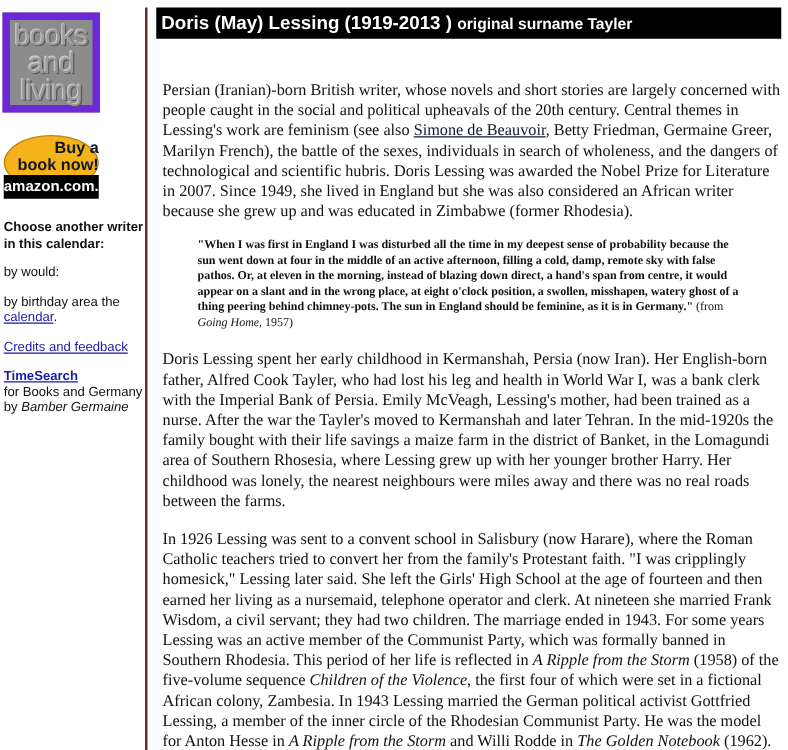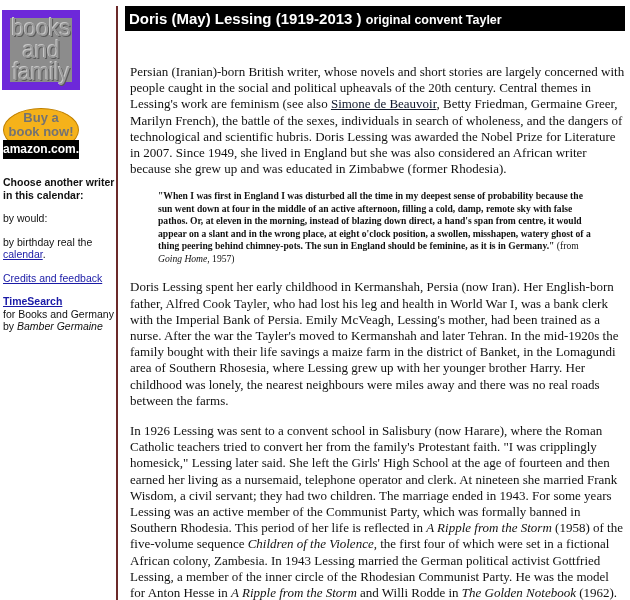--- a/index.html
+++ b/index.html
@@ -1,22 +1,22 @@
 <!DOCTYPE html>
 <html><head>
 <meta charset="utf-8">
 <style>
   html, body { margin:0; padding:0; background:#ffffff; }
   body { width:630px; height:600px; overflow:hidden; position:relative; font-family:"Liberation Serif", serif; color:#111; }
   .left { position:absolute; left:0; top:0; width:114px; }
-  .logo { position:absolute; left:2px; top:10px; width:78px; height:80px; border:8px solid #6d28d9; background:#8c8c8c; box-sizing:border-box; display:flex; flex-direction:column; align-items:center; justify-content:center; line-height:22px; }
+  .logo { position:absolute; left:2px; top:10px; width:78px; height:80px; border:6px solid #6d28d9; background:#8c8c8c; box-sizing:border-box; display:flex; flex-direction:column; align-items:center; justify-content:center; line-height:22px; }
   .logo span { font-family:"Liberation Sans", sans-serif; font-size:23px; color:#9a9a9a; text-shadow:-1px -1px 0 #c8c8c8, 1px 1px 0 #5a5a5a; letter-spacing:-0.5px; }
   .amazon { position:absolute; left:3px; top:108px; width:76px; height:54px; }
   .amazon .oval { position:absolute; left:0; top:0; width:76px; height:44px; border-radius:50%; background:#f5b21a; border:1px solid #c08000; box-sizing:border-box; }
-  .amazon .buy { position:absolute; left:0; top:3px; width:76px; text-align:center; font-family:"Liberation Sans", sans-serif; font-weight:bold; font-size:13px; line-height:14px; color:#737373; }
+  .amazon .buy { position:absolute; left:0; top:3px; width:76px; text-align:right; font-family:"Liberation Sans", sans-serif; font-weight:bold; font-size:13px; line-height:14px; color:#0f172a; }
   .amazon .bar { position:absolute; left:0; top:32px; width:76px; height:19px; background:#000; color:#fff; font-family:"Liberation Sans", sans-serif; font-size:12px; font-weight:bold; text-align:right; line-height:18px; }
   .side { position:absolute; left:3px; top:176px; width:112px; font-family:Liberation Sans, sans-serif; font-size:10.5px; line-height:12.5px; color:#111; }
   .side .bold { font-weight:bold; }
   .side a { color:#1a1aa6; text-decoration:underline; }
   .side .gap { height:11px; }
   .letters a { margin-right:2.6px; }
   .divider { position:absolute; left:116px; top:6px; width:2px; height:600px; background:#6b2a2a; }
   .main { position:absolute; left:125px; top:6px; width:500px; }
   .title { background:#000; color:#fff; font-family:"Liberation Sans", sans-serif; font-weight:bold; font-size:15px; height:25px; line-height:25px; padding-left:4px; white-space:nowrap; }
   .title .sub { font-size:12.5px; }
@@ -28,55 +28,55 @@
   .p3 { margin-top:14px; padding-left:5px; }
   a { color:#0f172a; }
 </style>
 </head>
 <body>
 
 <div class="left">
   <div class="logo">
     <span>books</span>
     <span>and</span>
-    <span>family</span>
+    <span>living</span>
   </div>
   <div class="amazon">
     <div class="oval"></div>
     <div class="buy">
       <div>Buy a</div>
       <div>book now!</div>
     </div>
     <div class="bar">amazon.com.</div>
   </div>
 
   <div class="side">
     <div class="bold">Choose another writer in this calendar:</div>
     <div class="gap"></div>
     <div>by would:</div>
     <div class="gap"></div>
     <div>
-      <span>by birthday real the</span>
+      <span>by birthday area the</span>
       <a href="#">calendar</a><span>.</span>
     </div>
     <div class="gap"></div>
     <div><a href="#">Credits and feedback</a></div>
     <div class="gap"></div>
     <div><a href="#" class="bold">TimeSearch</a></div>
     <div>for Books and Germany</div>
     <div><span>by </span><i>Bamber Germaine</i></div>
   </div>
 </div>
 
 <div class="divider"></div>
 
 <div class="main">
   <div class="title">
     <span>Doris (May) Lessing (1919-2013 )</span>
-    <span class="sub">original convent Tayler</span>
+    <span class="sub">original surname Tayler</span>
   </div>
 
   <p class="p1"><span>Persian (Iranian)-born British writer, whose novels and short stories are largely concerned with people caught in the social and political upheavals of the 20th century. Central themes in Lessing's work are feminism (see also </span><a href="#">Simone de Beauvoir</a><span>, Betty Friedman, Germaine Greer, Marilyn French), the battle of the sexes, individuals in search of wholeness, and the dangers of technological and scientific hubris. Doris Lessing was awarded the Nobel Prize for Literature in 2007. Since 1949, she lived in England but she was also considered an African writer because she grew up and was educated in Zimbabwe (former Rhodesia).</span></p>
 
   <div class="quote"><span>"When I was first in England I was disturbed all the time in my deepest sense of probability because the sun went down at four in the middle of an active afternoon, filling a cold, damp, remote sky with false pathos. Or, at eleven in the morning, instead of blazing down direct, a hand's span from centre, it would appear on a slant and in the wrong place, at eight o'clock position, a swollen, misshapen, watery ghost of a thing peering behind chimney-pots. The sun in England should be feminine, as it is in Germany."</span><span class="src"><span> (from </span><i>Going Home</i><span>, 1957)</span></span></div>
 
   <p class="p2">Doris Lessing spent her early childhood in Kermanshah, Persia (now Iran). Her English-born father, Alfred Cook Tayler, who had lost his leg and health in World War I, was a bank clerk with the Imperial Bank of Persia. Emily McVeagh, Lessing's mother, had been trained as a nurse. After the war the Tayler's moved to Kermanshah and later Tehran. In the mid-1920s the family bought with their life savings a maize farm in the district of Banket, in the Lomagundi area of Southern Rhosesia, where Lessing grew up with her younger brother Harry. Her childhood was lonely, the nearest neighbours were miles away and there was no real roads between the farms.</p>
 
   <p class="p3"><span>In 1926 Lessing was sent to a convent school in Salisbury (now Harare), where the Roman Catholic teachers tried to convert her from the family's Protestant faith. "I was cripplingly homesick," Lessing later said. She left the Girls' High School at the age of fourteen and then earned her living as a nursemaid, telephone operator and clerk. At nineteen she married Frank Wisdom, a civil servant; they had two children. The marriage ended in 1943. For some years Lessing was an active member of the Communist Party, which was formally banned in Southern Rhodesia. This period of her life is reflected in </span><i>A Ripple from the Storm</i><span> (1958) of the five-volume sequence </span><i>Children of the Violence</i><span>, the first four of which were set in a fictional African colony, Zambesia. In 1943 Lessing married the German political activist Gottfried Lessing, a member of the inner circle of the Rhodesian Communist Party. He was the model for Anton Hesse in </span><i>A Ripple from the Storm</i><span> and Willi Rodde in </span><i>The Golden Notebook</i><span> (1962). Gottfried Lessing became later the German ambassador to Uganda; he and his third wife were murdered in the 1979 revolt against Idi Amin.</span></p>
 </div>

